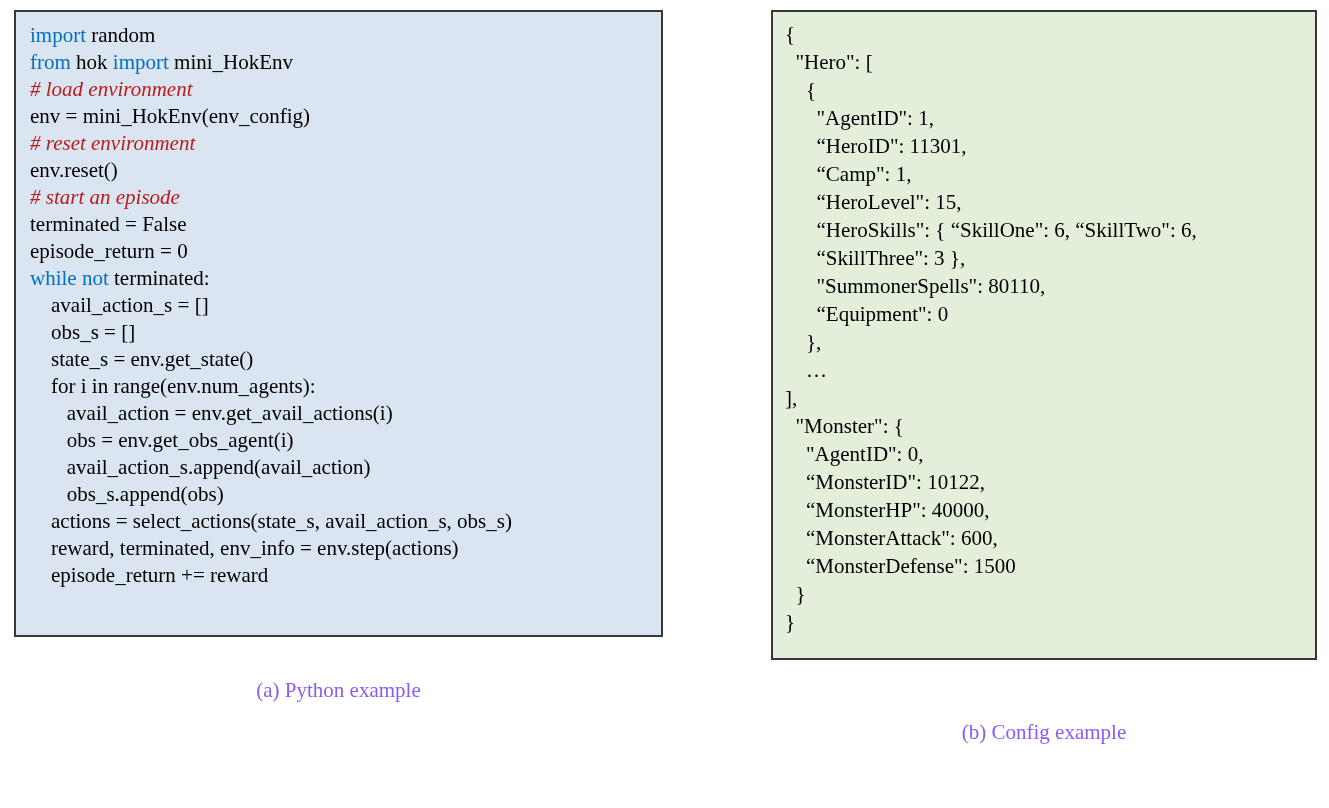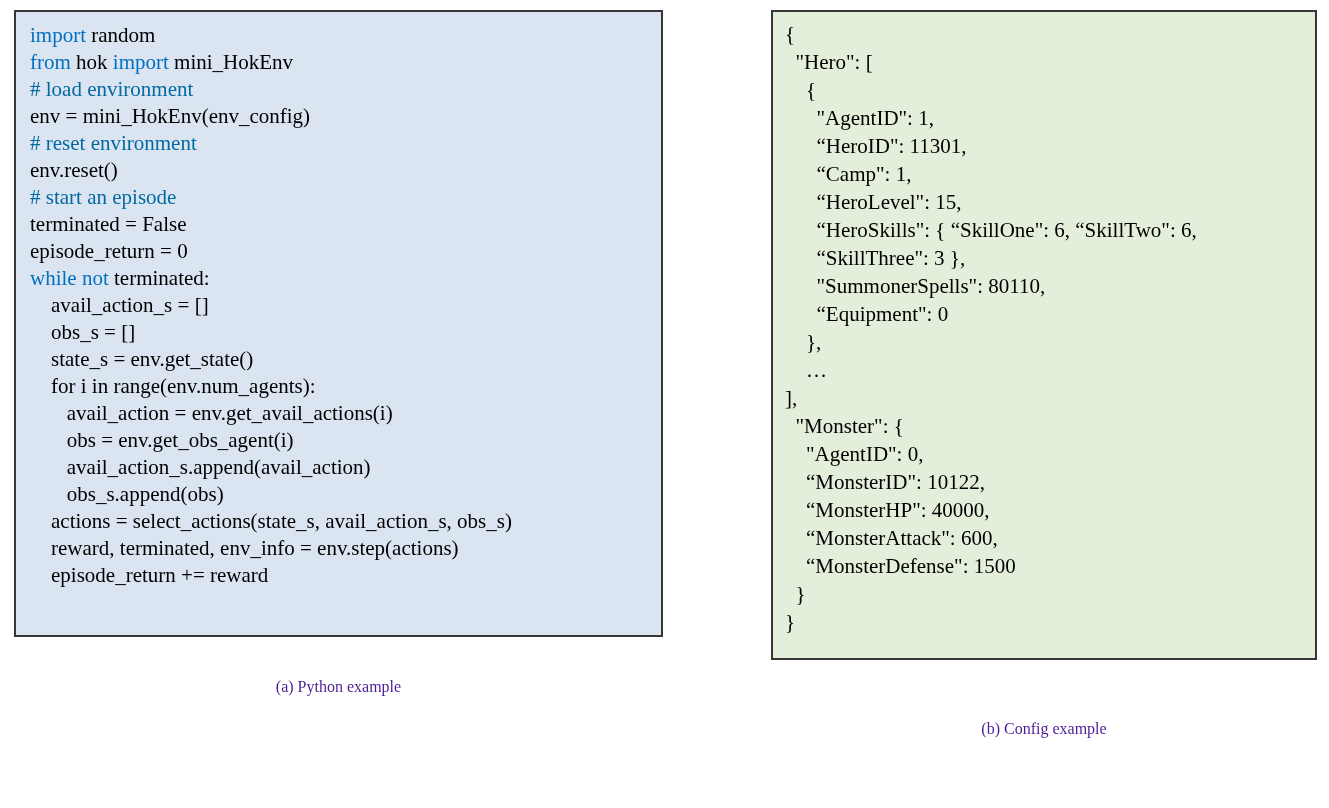--- a/index.html
+++ b/index.html
@@ -35,26 +35,26 @@
     left: 771px;
     top: 10px;
     width: 546px;
     height: 650px;
     background: #e3efda;
     padding: 8px 12px;
     font-size: 21px;
     line-height: 28px;
   }
   .kw { color: var(--kw, #0070c0); }
-  .comment { color: #0369a1; }
+  .comment { font-style: italic; color: #b91c1c; }
   .caption {
     position: absolute;
     top: 678px;
-    font-size: 16px;
-    color: #4c1d95;
+    font-size: 21px;
+    color: #8b5cf6;
     text-align: center;
   }
   #caption-a { left: 14px; width: 649px; }
   #caption-b { left: 771px; width: 546px; margin-top: 42px; }
 </style>
 </head>
 <body>
 
 <div id="panel-python" class="code-panel" style="background: rgb(219, 229, 241); border-color: rgb(56, 56, 56);"><div><span class="kw">import</span><span> random</span></div><div><span class="kw">from</span><span> hok </span><span class="kw">import</span><span> mini_HokEnv</span></div><div><span class="comment"># load environment</span></div><div><span>env = mini_HokEnv(env_config)</span></div><div><span class="comment"># reset environment</span></div><div><span>env.reset()</span></div><div><span class="comment"># start an episode</span></div><div><span>terminated = False</span></div><div><span>episode_return = 0</span></div><div><span class="kw">while not</span><span> terminated:</span></div><div><span>    avail_action_s = []</span></div><div><span>    obs_s = []</span></div><div><span>    state_s = env.get_state()</span></div><div><span>    for i in range(env.num_agents):</span></div><div><span>       avail_action = env.get_avail_actions(i)</span></div><div><span>       obs = env.get_obs_agent(i)</span></div><div><span>       avail_action_s.append(avail_action)</span></div><div><span>       obs_s.append(obs)</span></div><div><span>    actions = select_actions(state_s, avail_action_s, obs_s)</span></div><div><span>    reward, terminated, env_info = env.step(actions)</span></div><div><span>    episode_return += reward</span></div></div>
 

